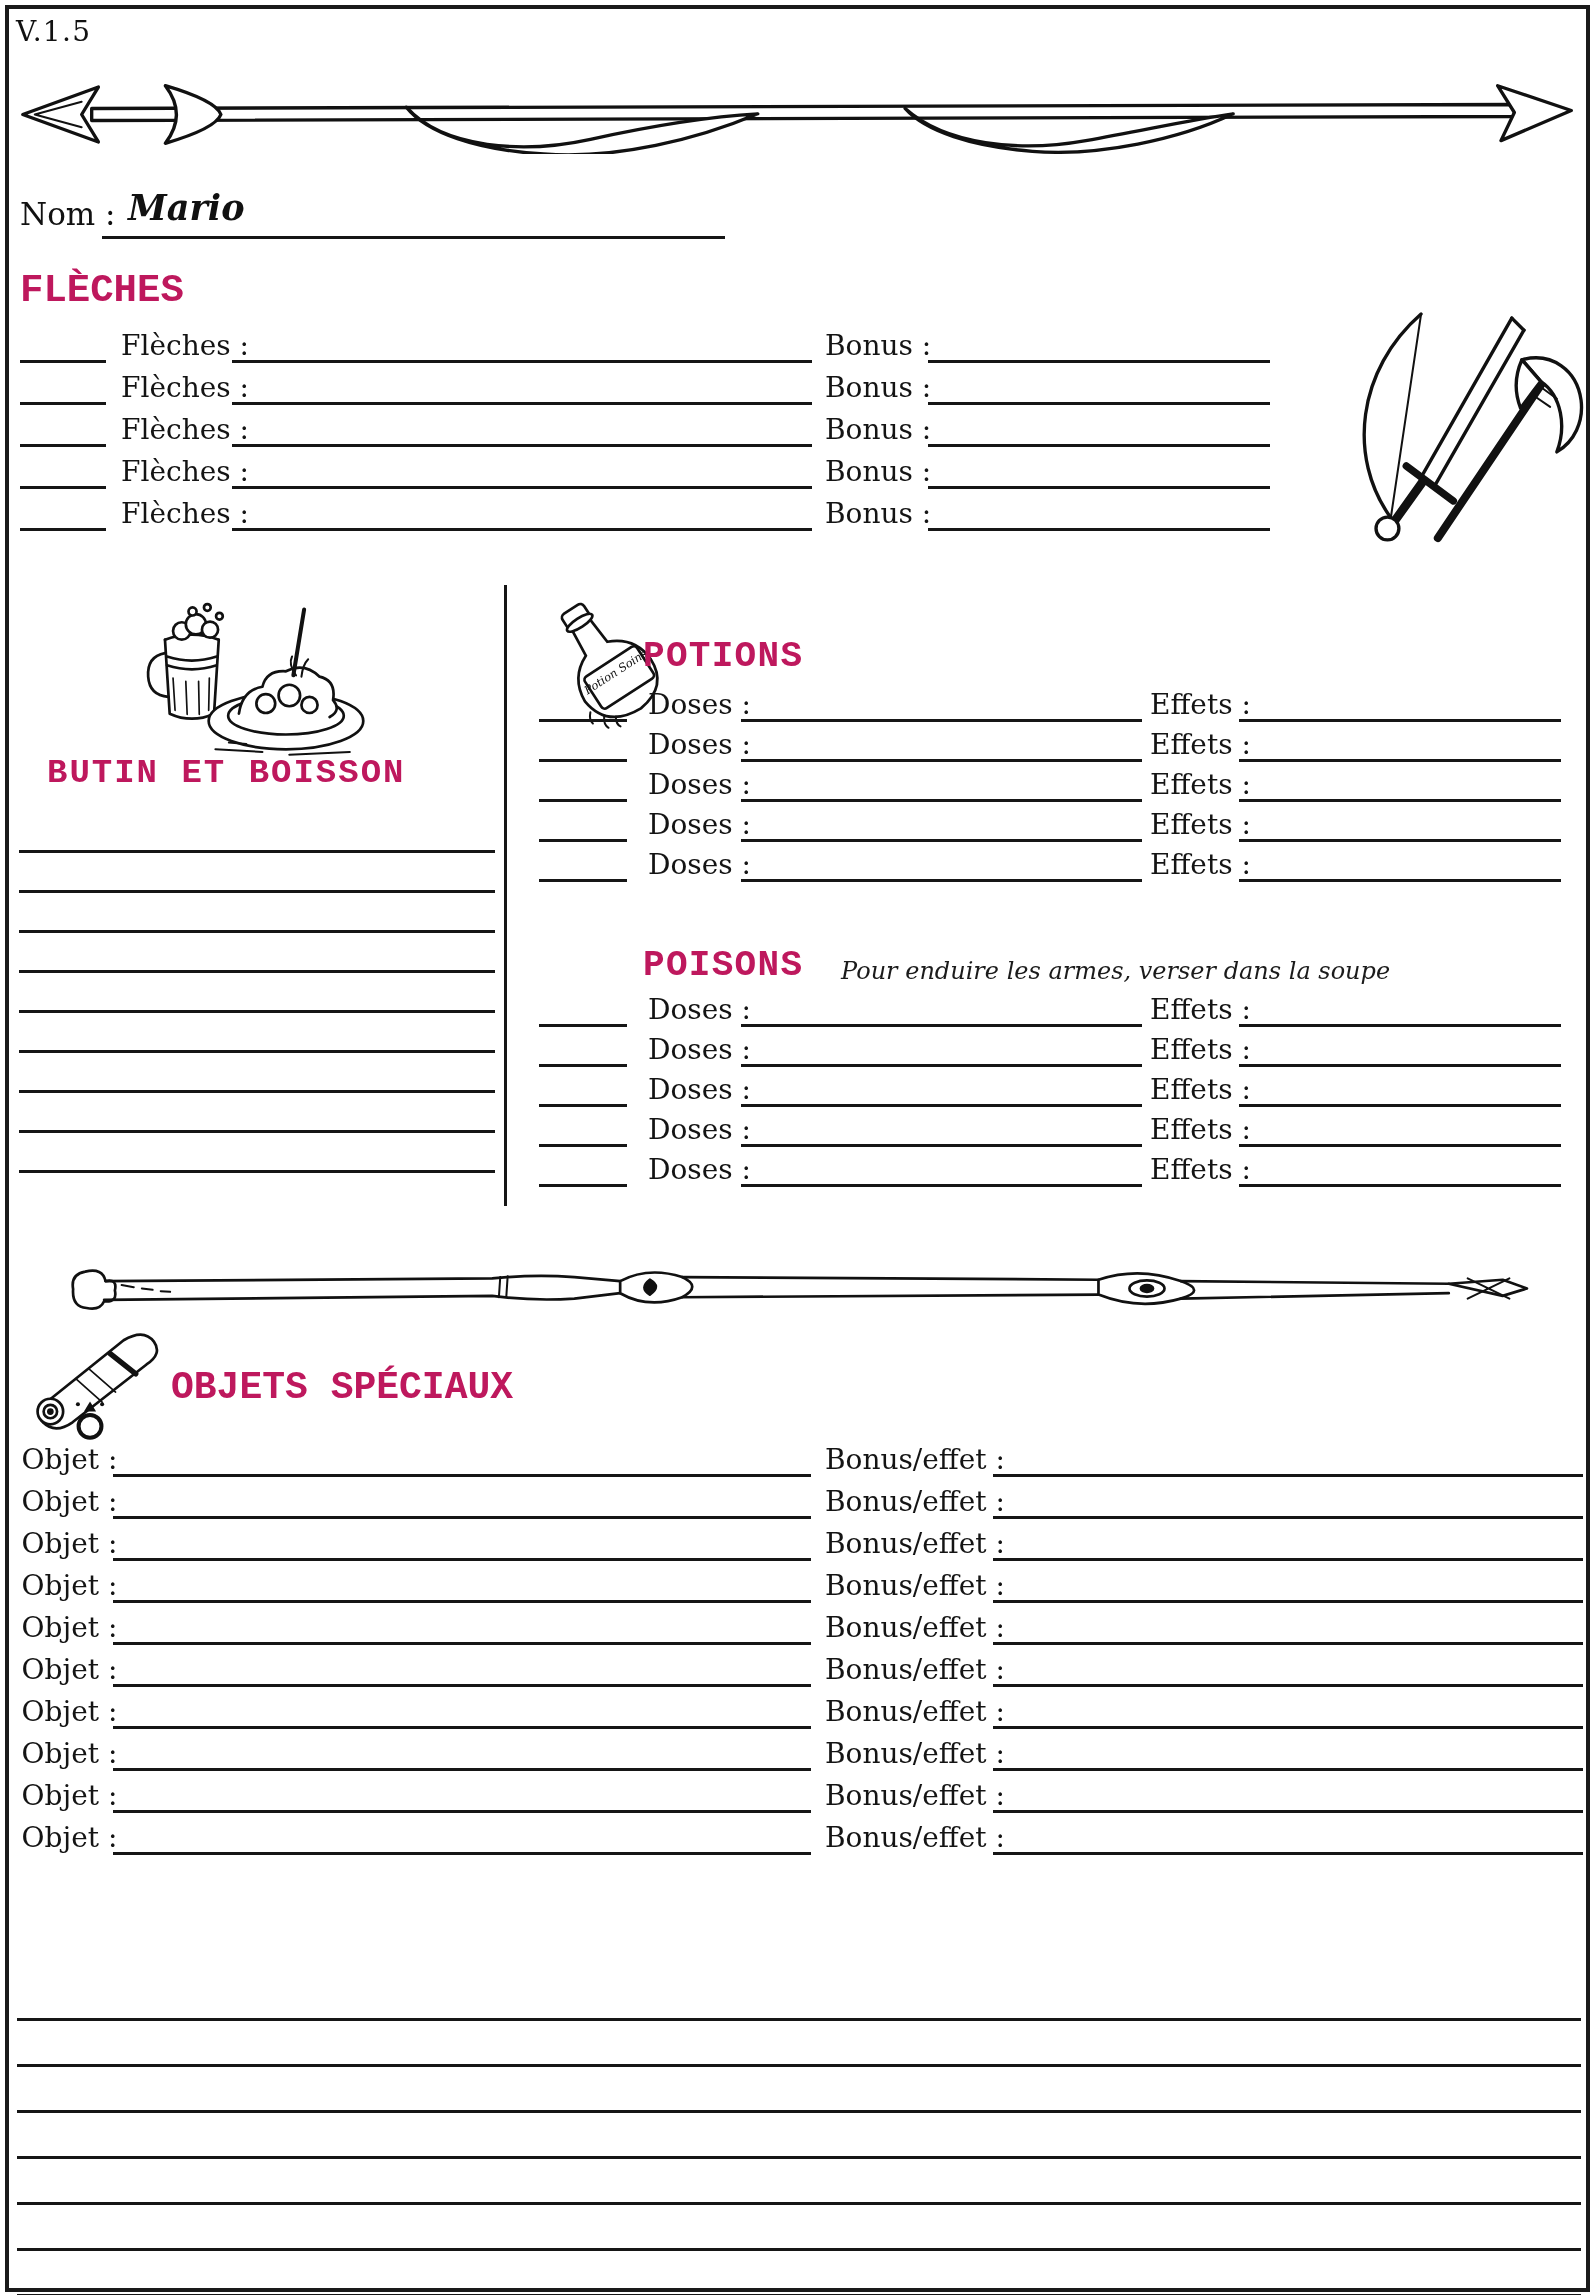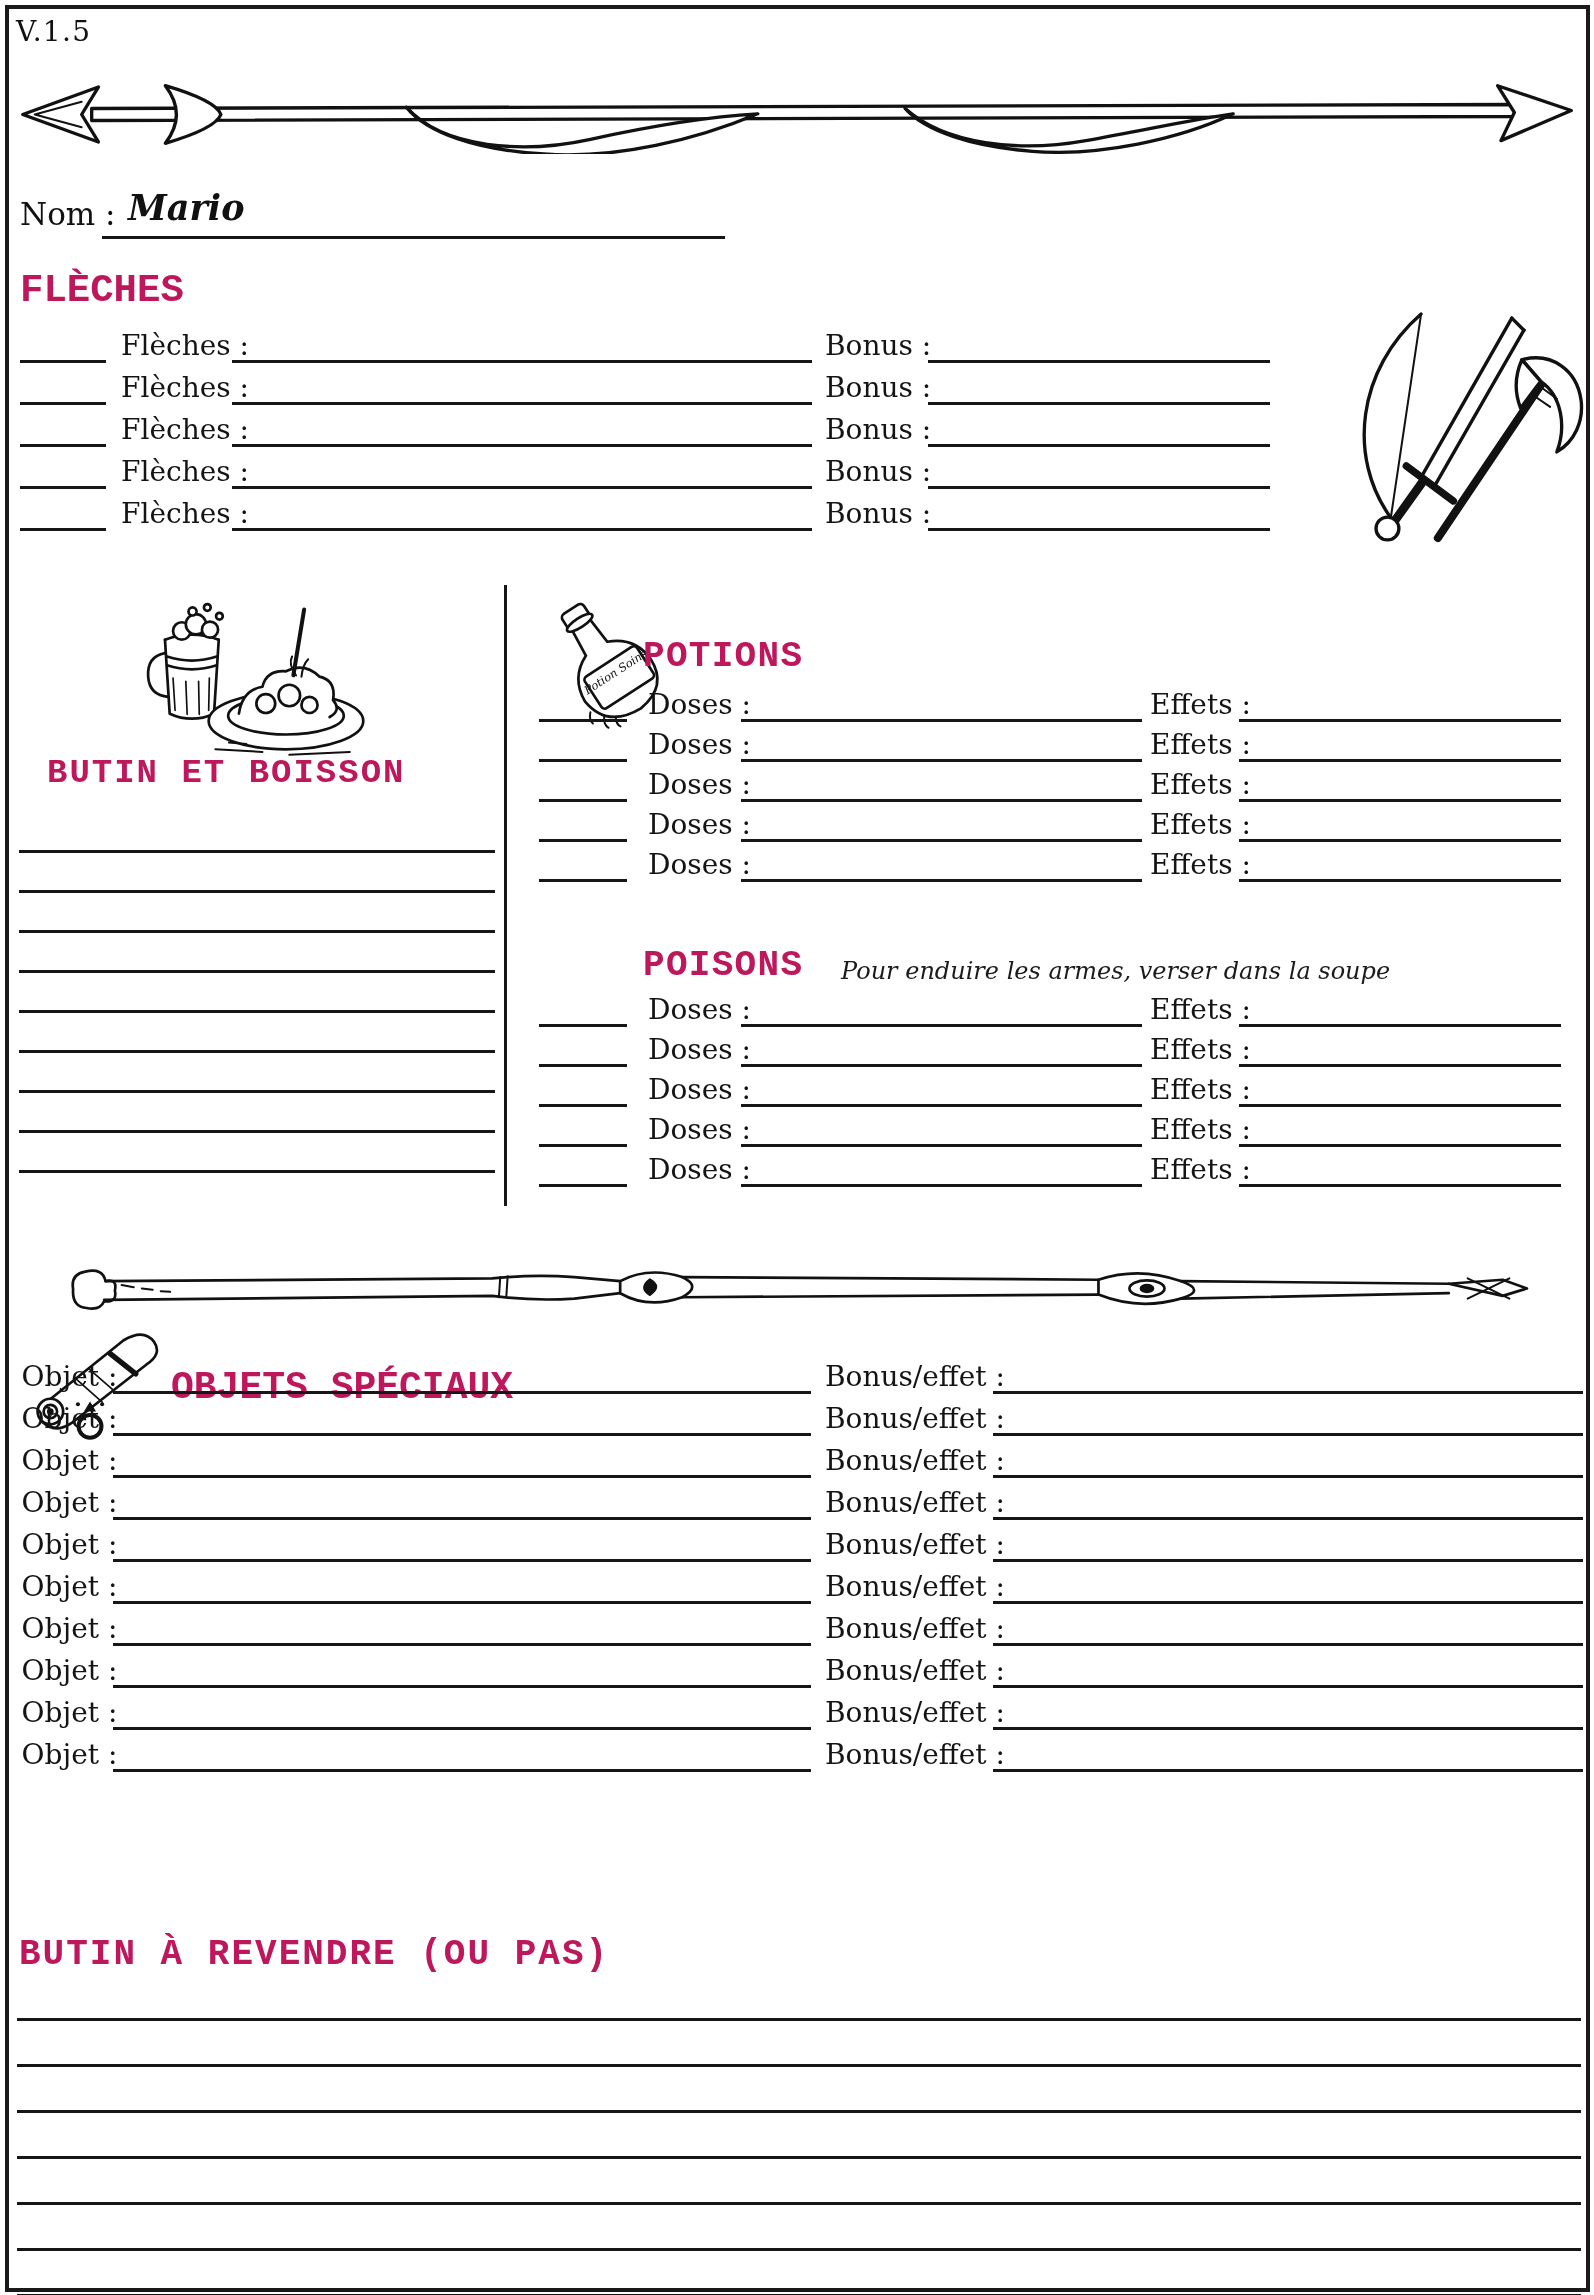--- a/index.html
+++ b/index.html
@@ -282,21 +282,21 @@
       <path d="M120,60 L160,95 M102,76 L140,110" fill="none" stroke-width="2.5"></path>
       <path d="M152,38 L190,68" fill="none" stroke-width="8"></path>
       <circle cx="122" cy="146" r="17" fill="none" stroke-width="6"></circle>
       <path d="M113,124 L131,124 L122,109 Z" fill="#111" stroke="none"></path>
       <circle cx="140" cy="113" r="3" fill="#111" stroke="none"></circle>
       <circle cx="104" cy="113" r="3" fill="#111" stroke="none"></circle>
     </g>
   </svg>
   <div class="heading" style="left:171px; top:1369px; font-size:38px;">OBJETS SPÉCIAUX</div>
 
-  <div class="rows" style="top:1352px;text-decoration:underline;">
+  <div class="rows" style="top:1435px;text-decoration:underline;">
     <div class="row" style="height:42px;">
       <span class="lbl" style="left:21.6px;">Objet :</span>
       <div class="ln" style="left:113px; width:698px;"></div>
       <span class="lbl" style="left:825px;">Bonus/effet :</span>
       <div class="ln" style="left:993px; width:590px;"></div>
     </div>
   <div class="row" style="height:42px;">
       <span class="lbl" style="left:21.6px;">Objet :</span>
       <div class="ln" style="left:113px; width:698px;"></div>
       <span class="lbl" style="left:825px;">Bonus/effet :</span>
@@ -345,21 +345,20 @@
       <div class="ln" style="left:993px; width:590px;"></div>
     </div>
       <div class="row" style="height:42px;">
       <span class="lbl" style="left:21.6px;">Objet :</span>
       <div class="ln" style="left:113px; width:698px;"></div>
       <span class="lbl" style="left:825px;">Bonus/effet :</span>
       <div class="ln" style="left:993px; width:590px;"></div>
     </div>
     </div>
 
-  <div class="heading" style="left:19px; top:1937px; font-size:36px; letter-spacing:2px;">BUTIN À REVENDRE (OU PAS)</div>
   <div class="ruledlines" style="left:17px; top:1975px; width:1564px;">
     <div class="ruled" style="height:43px;"></div>
   <div class="ruled" style="height:43px;"></div>
       <div class="ruled" style="height:43px;"></div>
       <div class="ruled" style="height:43px;"></div>
       <div class="ruled" style="height:43px;"></div>
       <div class="ruled" style="height:43px;"></div>
       <div class="ruled" style="height:43px;"></div>
     </div>
 </div>

